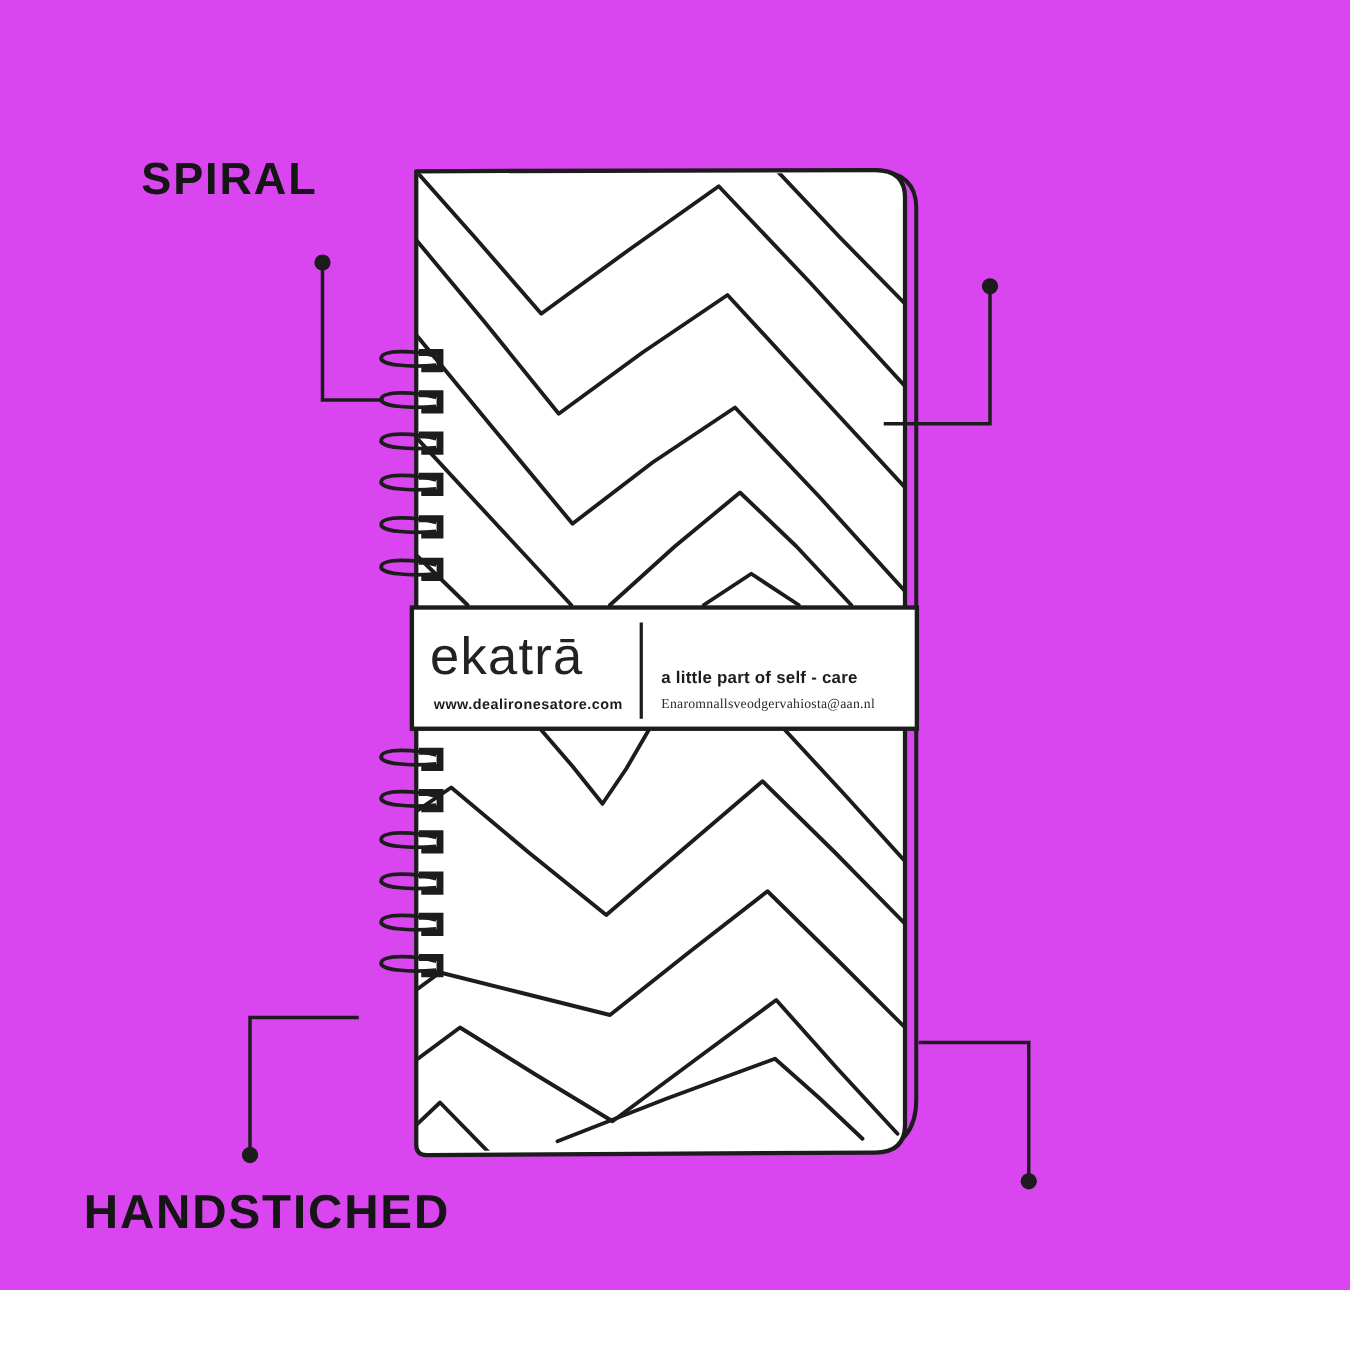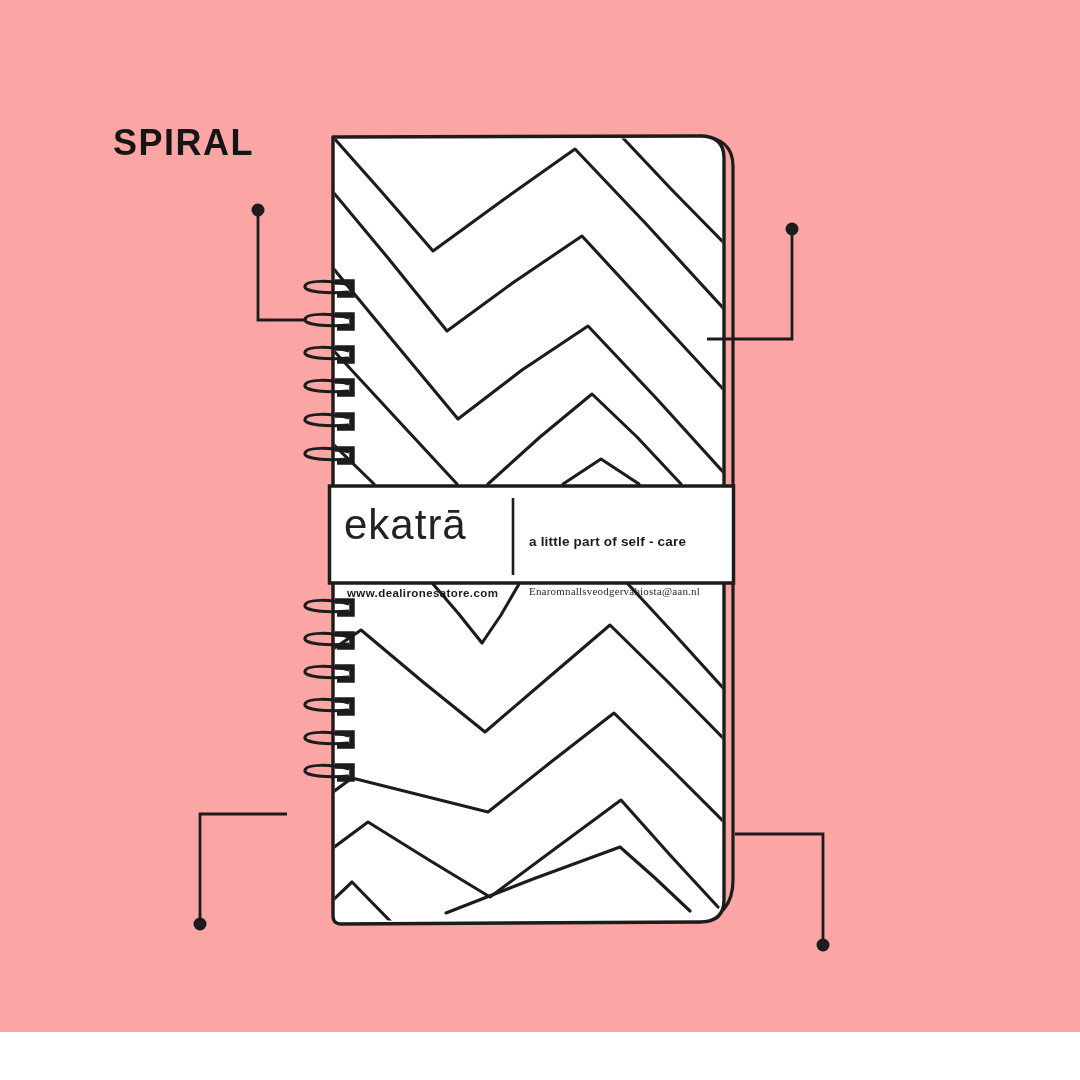--- a/index.html
+++ b/index.html
@@ -1,34 +1,34 @@
 <!DOCTYPE html>
 <html><head>
 <meta charset="utf-8">
 <style>
   html,body{margin:0;padding:0;background:#ffffff;}
   .canvas{
-    position:relative;width:1080px;height:1032px;background:#fca5a5;
+    position:relative;width:1080px;height:1032px;background:#d946ef;
     font-family:"Liberation Sans", sans-serif;overflow:hidden;
   }
   .canvas svg{position:absolute;left:0;top:0;}
   .callout{
     position:absolute;color:#151515;font-weight:700;
     font-size:36px;line-height:41px;letter-spacing:1.5px;white-space:nowrap;
   }
   .callout.single{font-size:38px;}
   .band-text{position:absolute;color:#1c1c1c;white-space:nowrap;}
   .brand{
     left:344px;top:496px;font-size:42px;line-height:58px;font-weight:400;
     letter-spacing:1px;color:#222;
     font-stretch:semi-condensed;
   }
-  .website{left:347px;top:558px;font-size:11.5px;font-weight:700;letter-spacing:0.4px;margin-top:29px;}
+  .website{left:347px;top:558px;font-size:11.5px;font-weight:700;letter-spacing:0.4px;}
   .tagline{left:529px;top:534px;font-size:13.5px;font-weight:700;letter-spacing:0.2px;text-align:right;}
-  .contact{left:529px;top:557px;font-size:11px;font-family:"Liberation Serif", serif;letter-spacing:0.2px;color:#2a2a2a;margin-top:28px;}
+  .contact{left:529px;top:557px;font-size:11px;font-family:"Liberation Serif", serif;letter-spacing:0.2px;color:#2a2a2a;}
 </style>
 </head>
 <body>
 
 <div class="canvas">
 
   <svg width="1080" height="1080" viewBox="0 0 1080 1080">
     <defs>
       <clipPath id="coverClip">
         <rect x="334.5" y="138.5" width="388" height="782"></rect>
@@ -93,20 +93,21 @@
       <circle cx="200" cy="924" r="6.5"></circle>
       <circle cx="823" cy="945" r="6.5"></circle>
     </g>
   </svg>
 
   <div class="callout" style="left:113px;top:122px">
     <div>SPIRAL</div>
   </div>
 
 
+  <div class="callout single" style="left:67px;top:950px">HANDSTICHED</div>
 
 
   <div class="band-text brand">ekatrā</div>
   <div class="band-text website">www.dealironesatore.com</div>
   <div class="band-text tagline">a little part of self - care</div>
   <div class="band-text contact">Enaromnallsveodgervahiosta@aan.nl</div>
 
 </div>
 
 </body></html>

